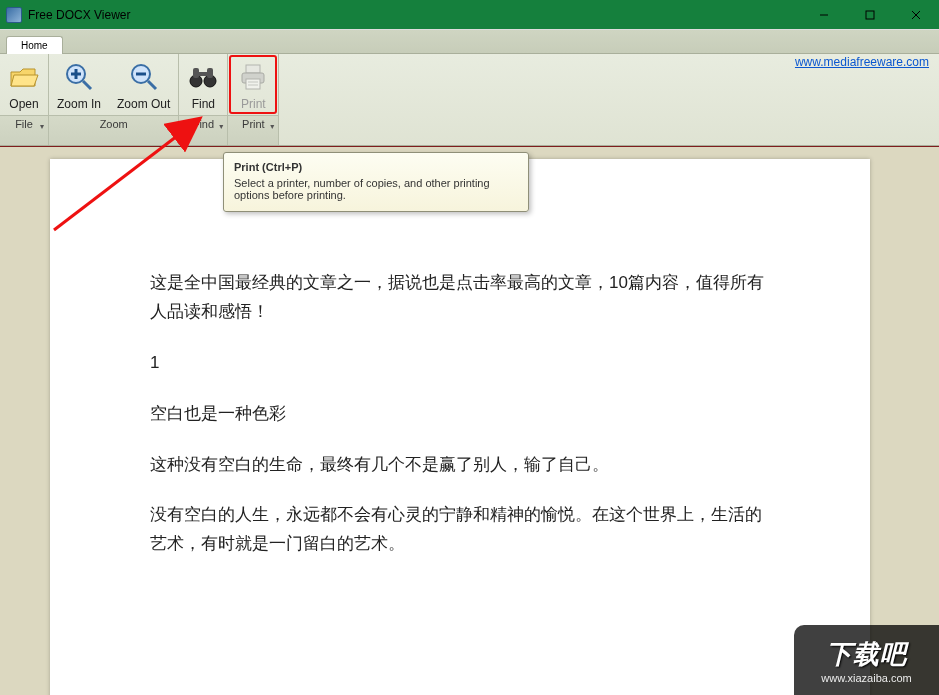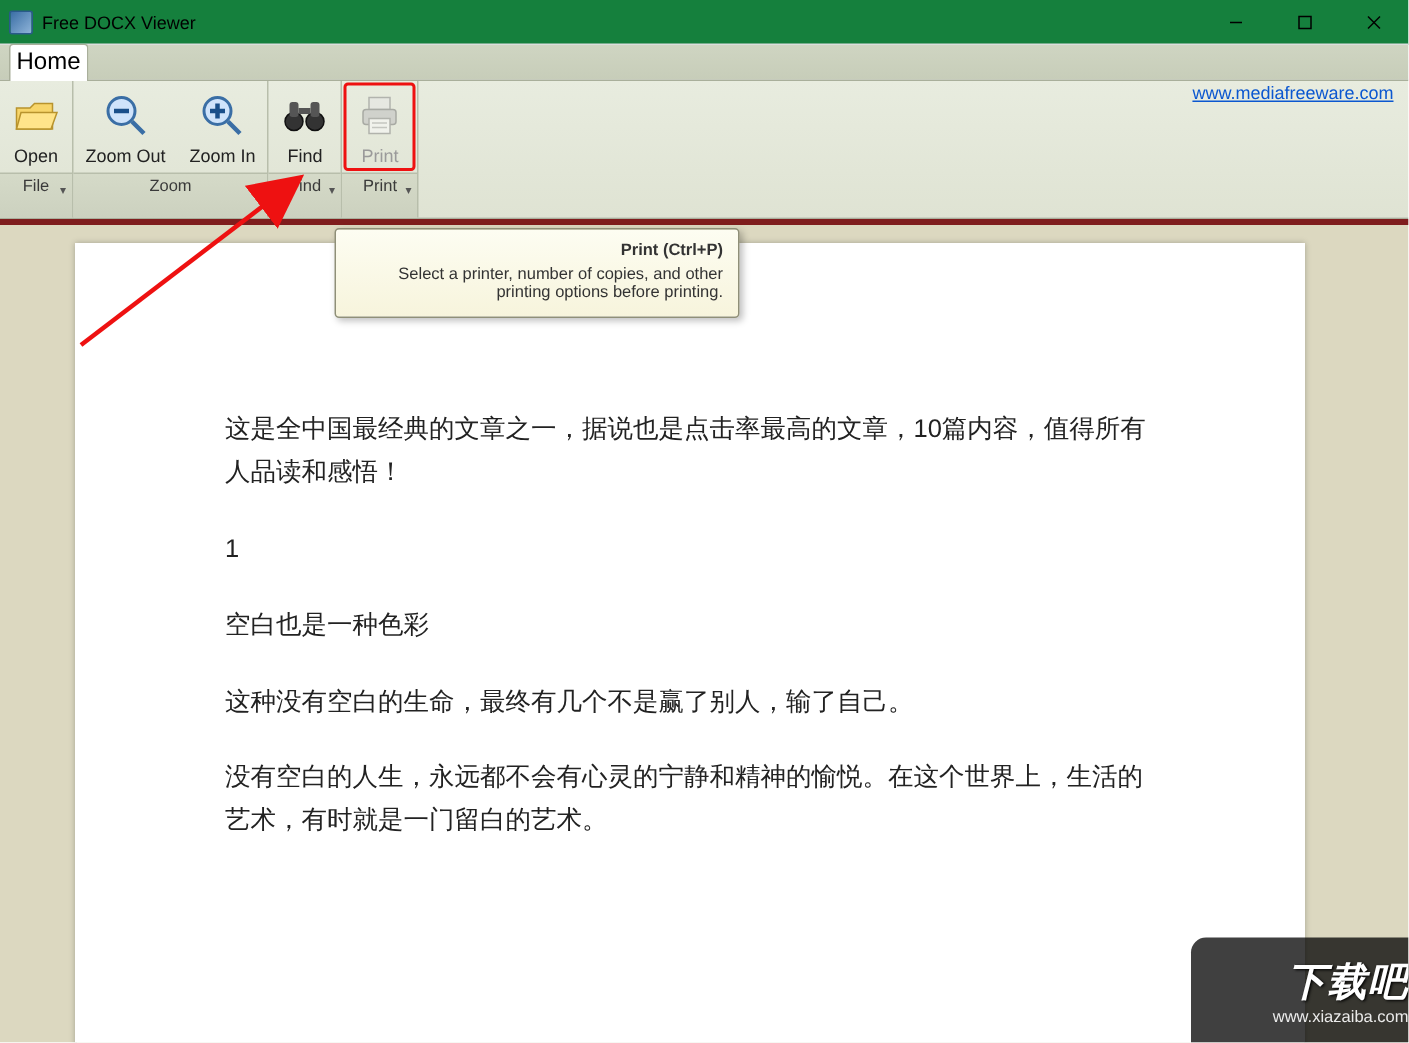--- a/index.html
+++ b/index.html
@@ -44,22 +44,22 @@
     border-bottom: 1px solid #a9af9b;
     display: flex;
     align-items: flex-end;
     padding-left: 6px;
   }
   .tab {
     background: #fff;
     border: 1px solid #a9af9b;
     border-bottom: none;
     border-radius: 3px 3px 0 0;
-    padding: 3px 4px;
-    font-size: 16px;
+    padding: 3px 14px;
+    font-size: 10px;
     position: relative;
     top: 1px;
   }
   
   .ribbon {
     height: 92px;
     background: linear-gradient(#e8ecdf,#dfe3d3);
     border-bottom: 1px solid #a9af9b;
     display: flex;
     position: relative;
@@ -115,21 +115,21 @@
     color: #0b57d0;
     text-decoration: underline;
     font-size: 12px;
   }
   
   .stage {
     position: absolute;
     left: 0; right: 0;
     top: 146px; bottom: 0;
     background: #dcd8c0;
-    border-top: 4px solid #7f1d1d;
+    border-top: 1px solid #7f1d1d;
     overflow: hidden;
   }
   .page {
     position: absolute;
     left: 50px; top: 12px;
     width: 820px;
     min-height: 900px;
     background: #fff;
     box-shadow: 0 0 4px rgba(0,0,0,.25);
     padding: 110px 100px 40px 100px;
@@ -138,50 +138,49 @@
     margin: 0 0 22px 0;
     font-family: "Microsoft YaHei","SimSun",sans-serif;
     font-size: 17px;
     color: #222;
     line-height: 1.7;
   }
   
   .tooltip-box {
     position: absolute;
     left: 223px; top: 152px;
-    width: 270px;
+    width: 306px;
     background: linear-gradient(#fdfdf2,#f7f4dc);
     border: 1px solid #8f8f78;
     border-radius: 3px;
     padding: 8px 10px 10px 10px;
     box-shadow: 2px 2px 5px rgba(0,0,0,.25);
     font-size: 11px;
     color: #333;
     z-index: 50;
-    text-align: right;
   }
   .tooltip-box .tt-title { font-weight: bold; margin-bottom: 4px; }
   
   .anno-svg {
     position: absolute;
     left: 0; top: 0;
     width: 939px; height: 695px;
     pointer-events: none;
     z-index: 60;
   }
   
   .watermark {
     position: absolute;
     right: 0; bottom: 0;
     width: 145px; height: 70px;
     background: rgba(0,0,0,.75);
     color: #fff;
     display: flex;
     flex-direction: column;
-    align-items: flex-end;
+    align-items: center;
     justify-content: center;
     border-top-left-radius: 10px;
     z-index: 80;
     pointer-events: none;
   }
   .watermark .big {
     font-family: "Microsoft YaHei",sans-serif;
     font-size: 26px;
     font-weight: 900;
     font-style: italic;
@@ -242,34 +241,34 @@
   </div>
 
   <div class="group">
     <div class="group-body">
       <div class="rbtn">
         <div class="icon-wrap">
           <svg width="32" height="32" viewBox="0 0 32 32">
             <circle cx="13" cy="13" r="9" fill="#cfe3fb" stroke="#3a6ea5" stroke-width="2"></circle>
             <line x1="20" y1="20" x2="28" y2="28" stroke="#3a6ea5" stroke-width="3"></line>
             <line x1="8" y1="13" x2="18" y2="13" stroke="#1a4f8a" stroke-width="3"></line>
-          </svg>
-        </div>
-        <span class="lbl">Zoom Out</span>
+            <line x1="13" y1="8" x2="13" y2="18" stroke="#1a4f8a" stroke-width="3"></line>
+          </svg>
+        </div>
+        <span class="lbl">Zoom In</span>
       </div>
       <div class="rbtn">
         <div class="icon-wrap">
           <svg width="32" height="32" viewBox="0 0 32 32">
             <circle cx="13" cy="13" r="9" fill="#cfe3fb" stroke="#3a6ea5" stroke-width="2"></circle>
             <line x1="20" y1="20" x2="28" y2="28" stroke="#3a6ea5" stroke-width="3"></line>
             <line x1="8" y1="13" x2="18" y2="13" stroke="#1a4f8a" stroke-width="3"></line>
-            <line x1="13" y1="8" x2="13" y2="18" stroke="#1a4f8a" stroke-width="3"></line>
-          </svg>
-        </div>
-        <span class="lbl">Zoom In</span>
+          </svg>
+        </div>
+        <span class="lbl">Zoom Out</span>
       </div>
     </div>
     <div class="group-label">
       <span>Zoom</span>
     </div>
   </div>
 
   <div class="group">
     <div class="group-body">
       <div class="rbtn">

